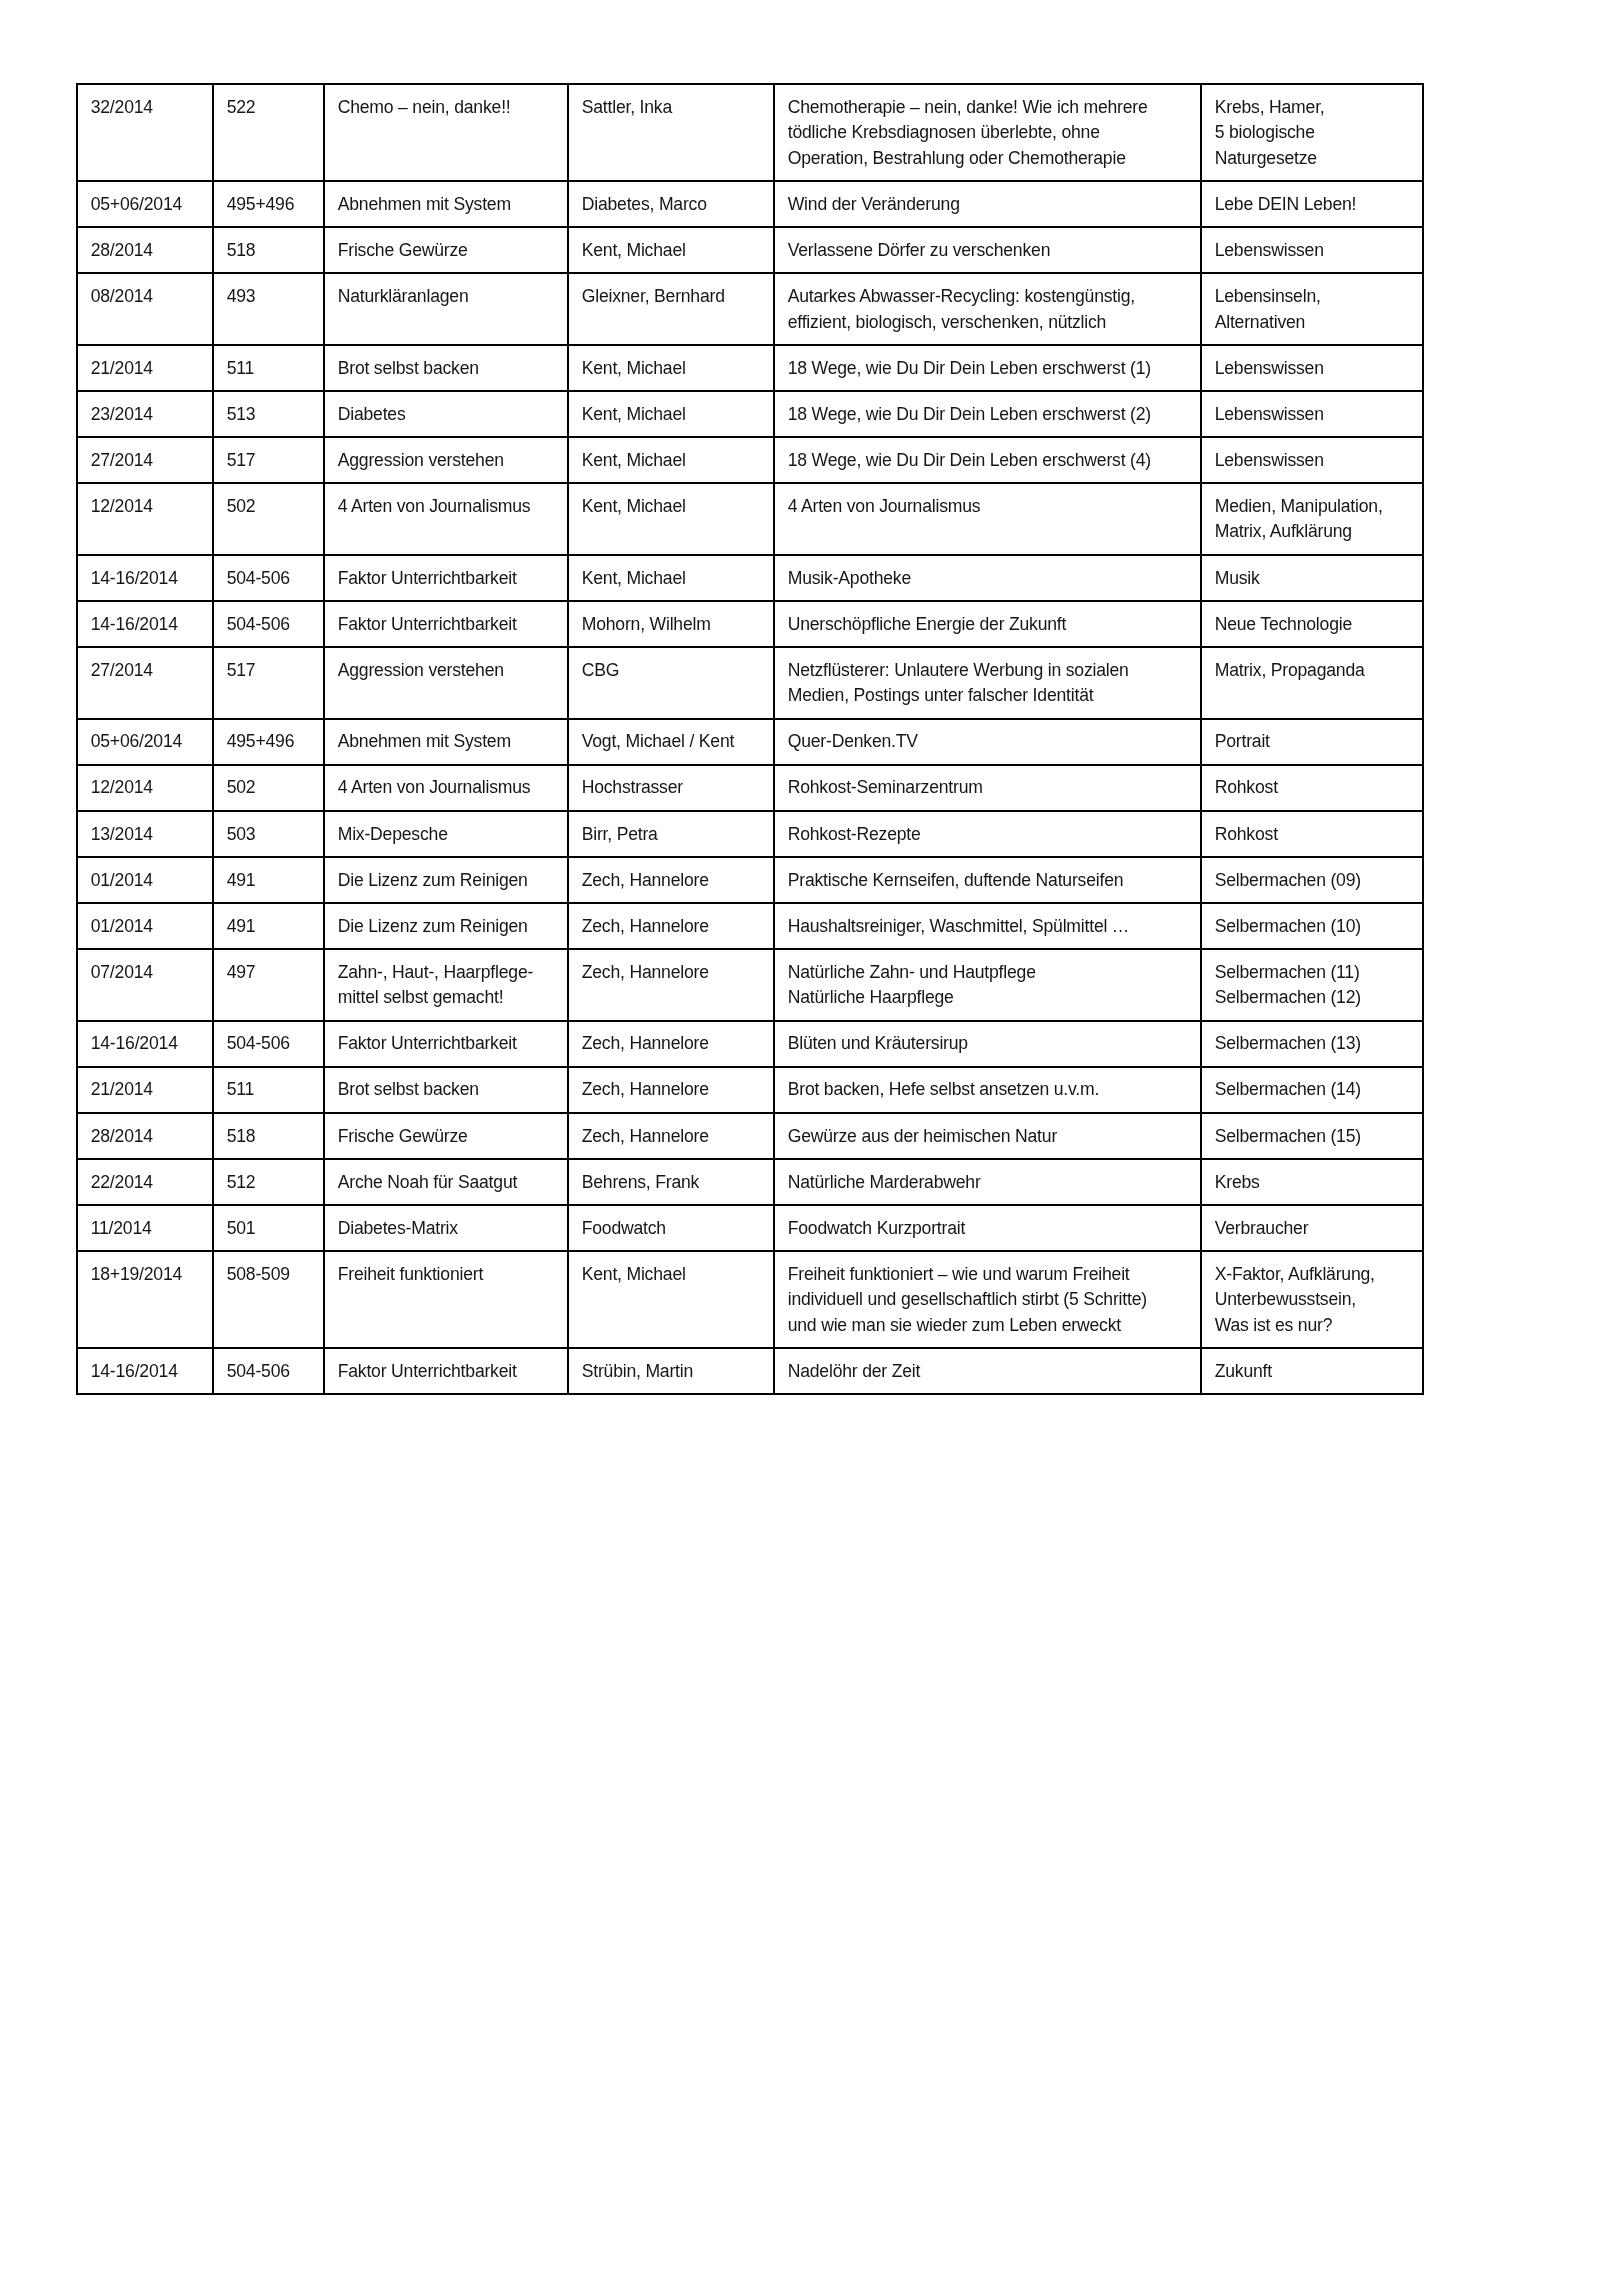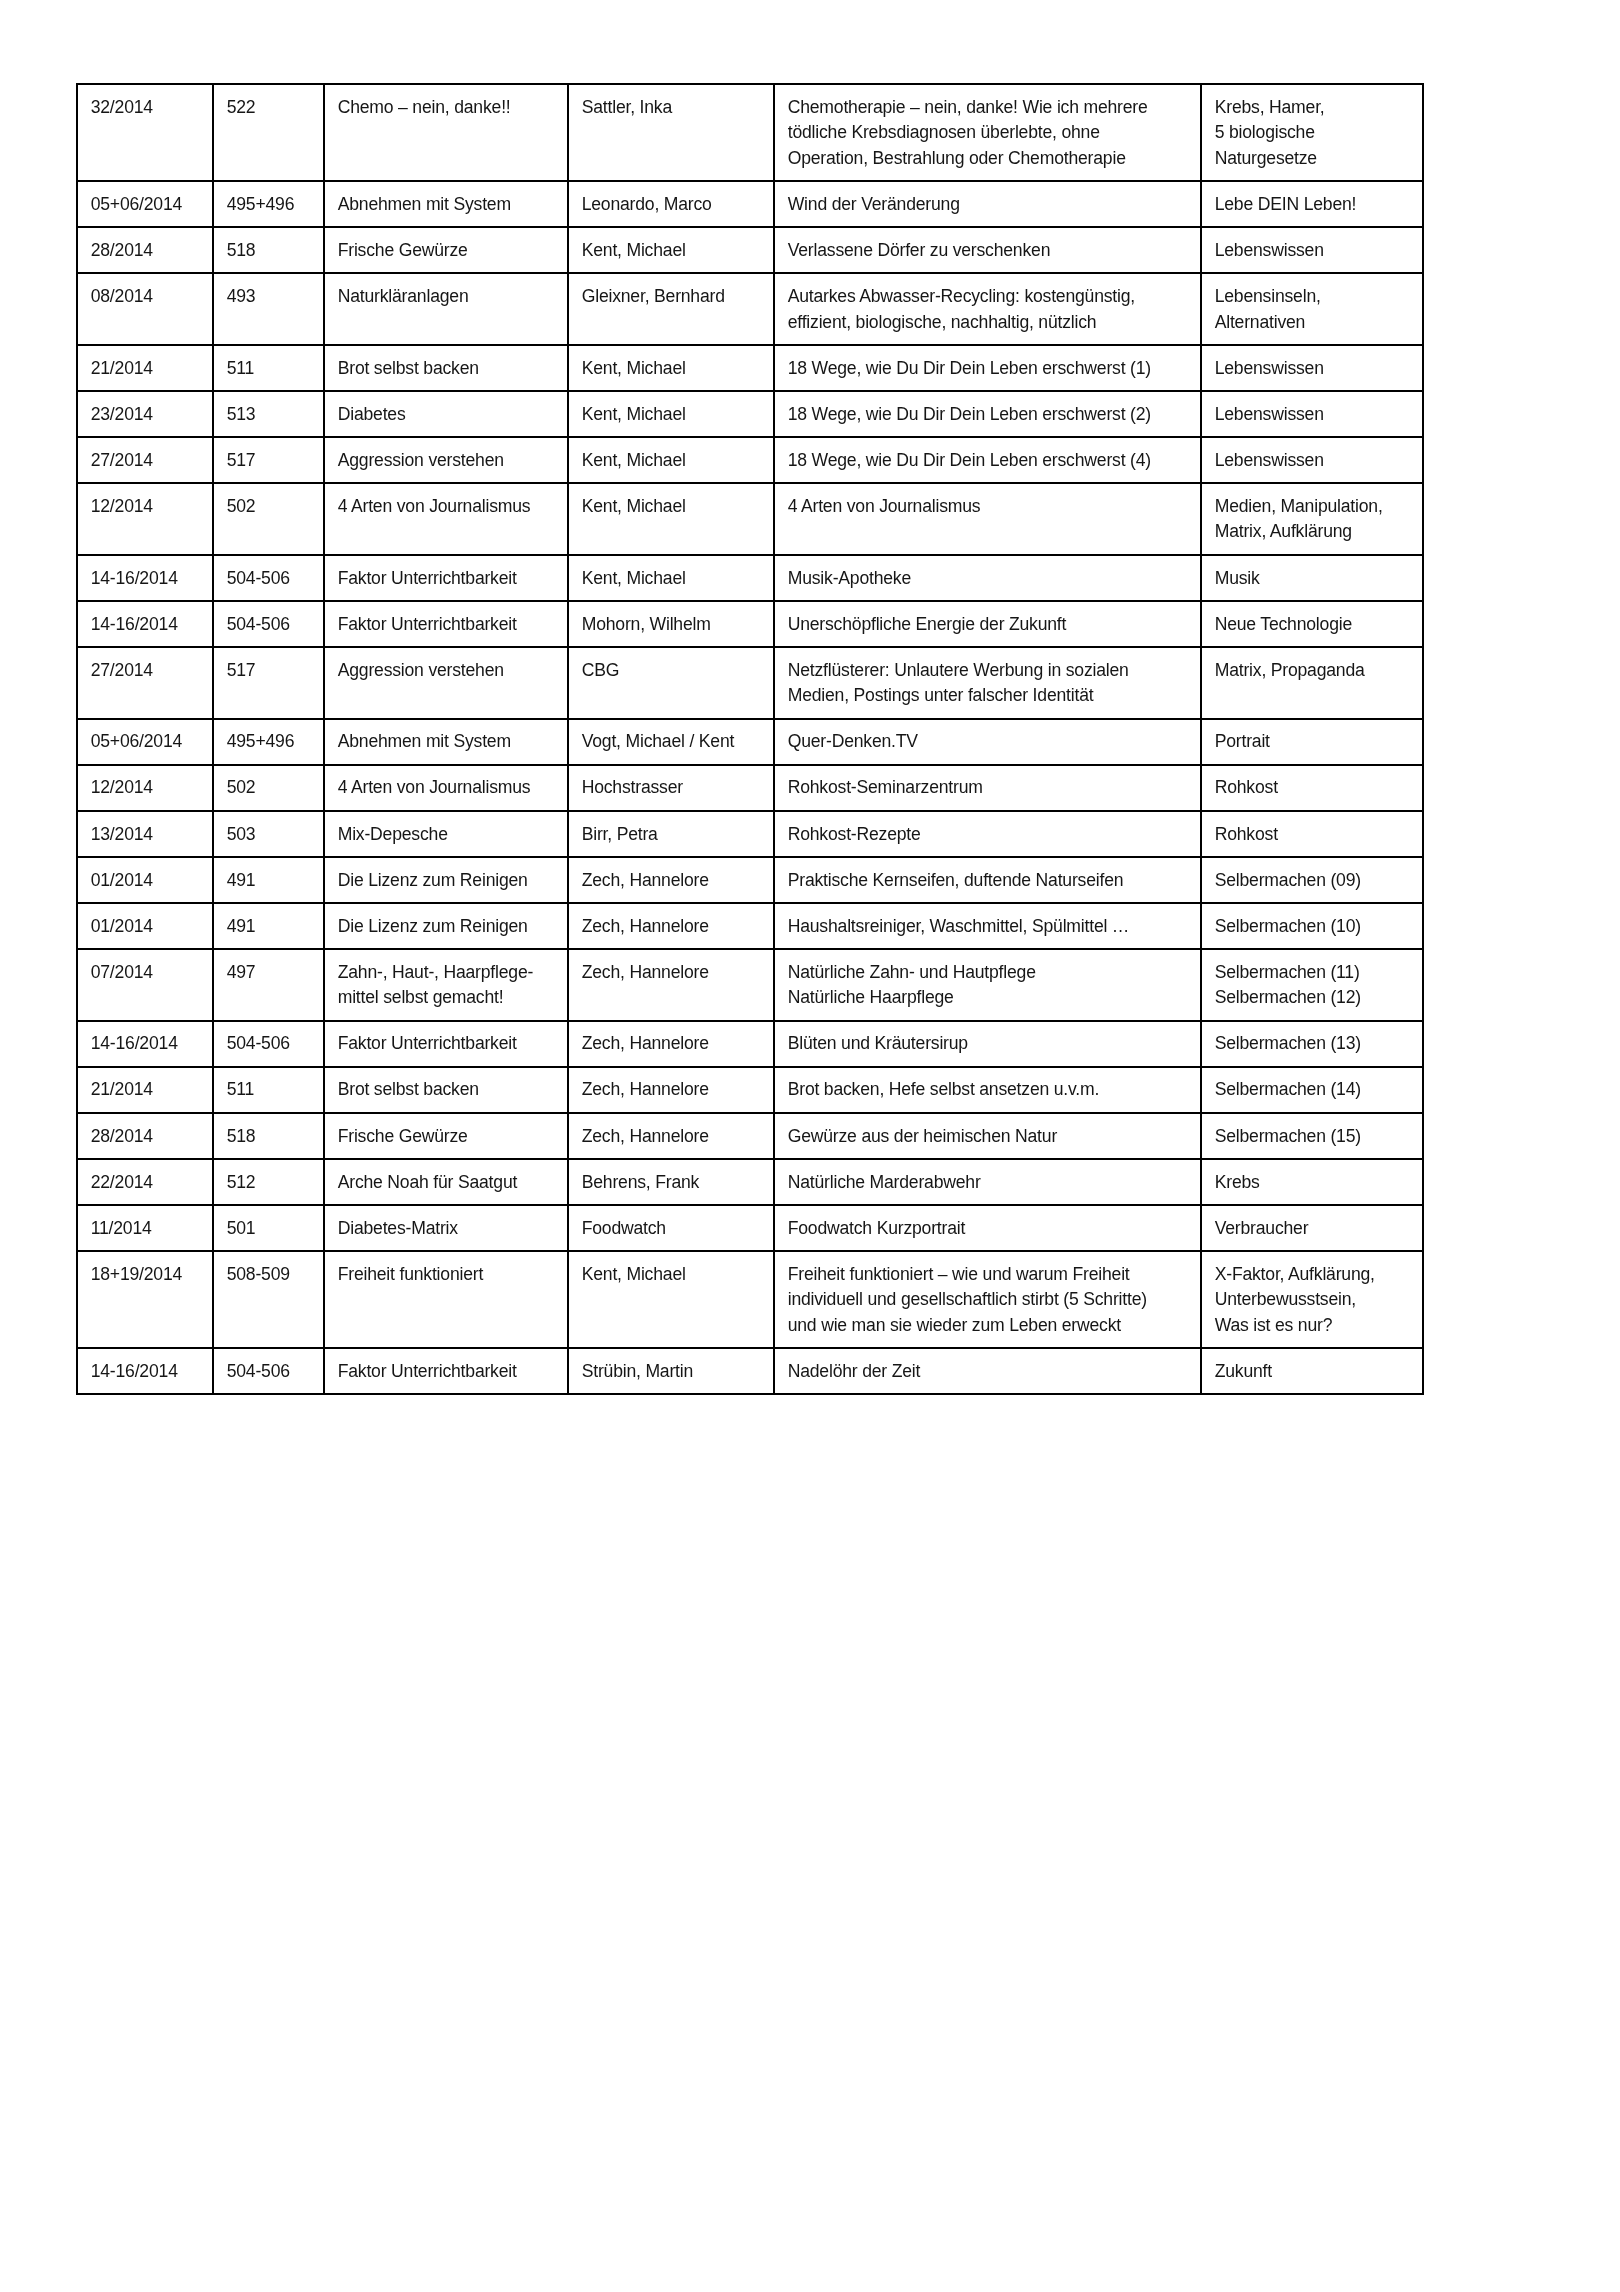--- a/index.html
+++ b/index.html
@@ -70,39 +70,39 @@
 tödliche Krebsdiagnosen überlebte, ohne
 Operation, Bestrahlung oder Chemotherapie</td>
           <td>Krebs, Hamer,
 5 biologische
 Naturgesetze</td>
         </tr>
         <tr>
           <td>05+06/2014</td>
           <td>495+496</td>
           <td>Abnehmen mit System</td>
-          <td>Leonardo, Marco</td>
+          <td>Diabetes, Marco</td>
           <td>Wind der Veränderung</td>
           <td>Lebe DEIN Leben!</td>
         </tr>
         <tr>
           <td>28/2014</td>
           <td>518</td>
           <td>Frische Gewürze</td>
           <td>Kent, Michael</td>
           <td>Verlassene Dörfer zu verschenken</td>
           <td>Lebenswissen</td>
         </tr>
         <tr>
           <td>08/2014</td>
           <td>493</td>
           <td>Naturkläranlagen</td>
           <td>Gleixner, Bernhard</td>
           <td>Autarkes Abwasser-Recycling: kostengünstig,
-effizient, biologische, nachhaltig, nützlich</td>
+effizient, biologisch, verschenken, nützlich</td>
           <td>Lebensinseln,
 Alternativen</td>
         </tr>
         <tr>
           <td>21/2014</td>
           <td>511</td>
           <td>Brot selbst backen</td>
           <td>Kent, Michael</td>
           <td>18 Wege, wie Du Dir Dein Leben erschwerst (1)</td>
           <td>Lebenswissen</td>

